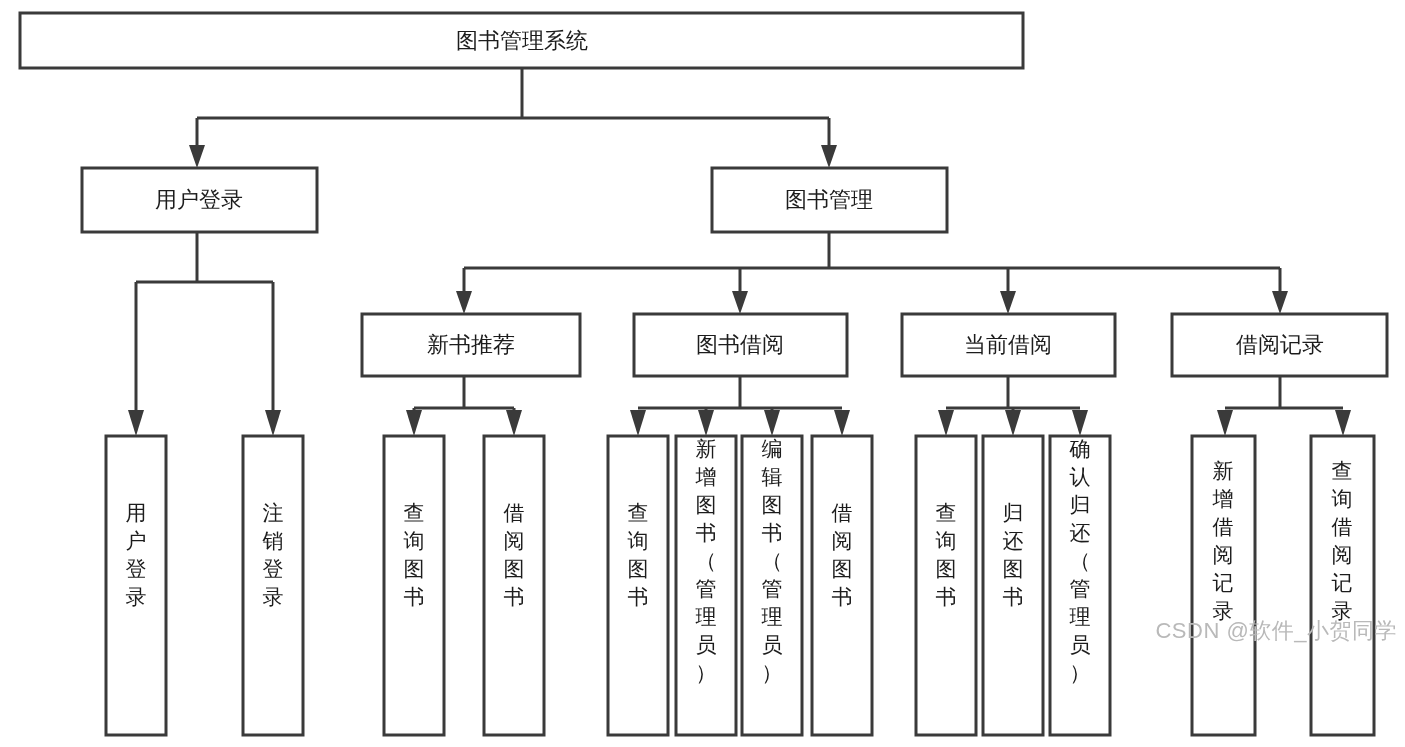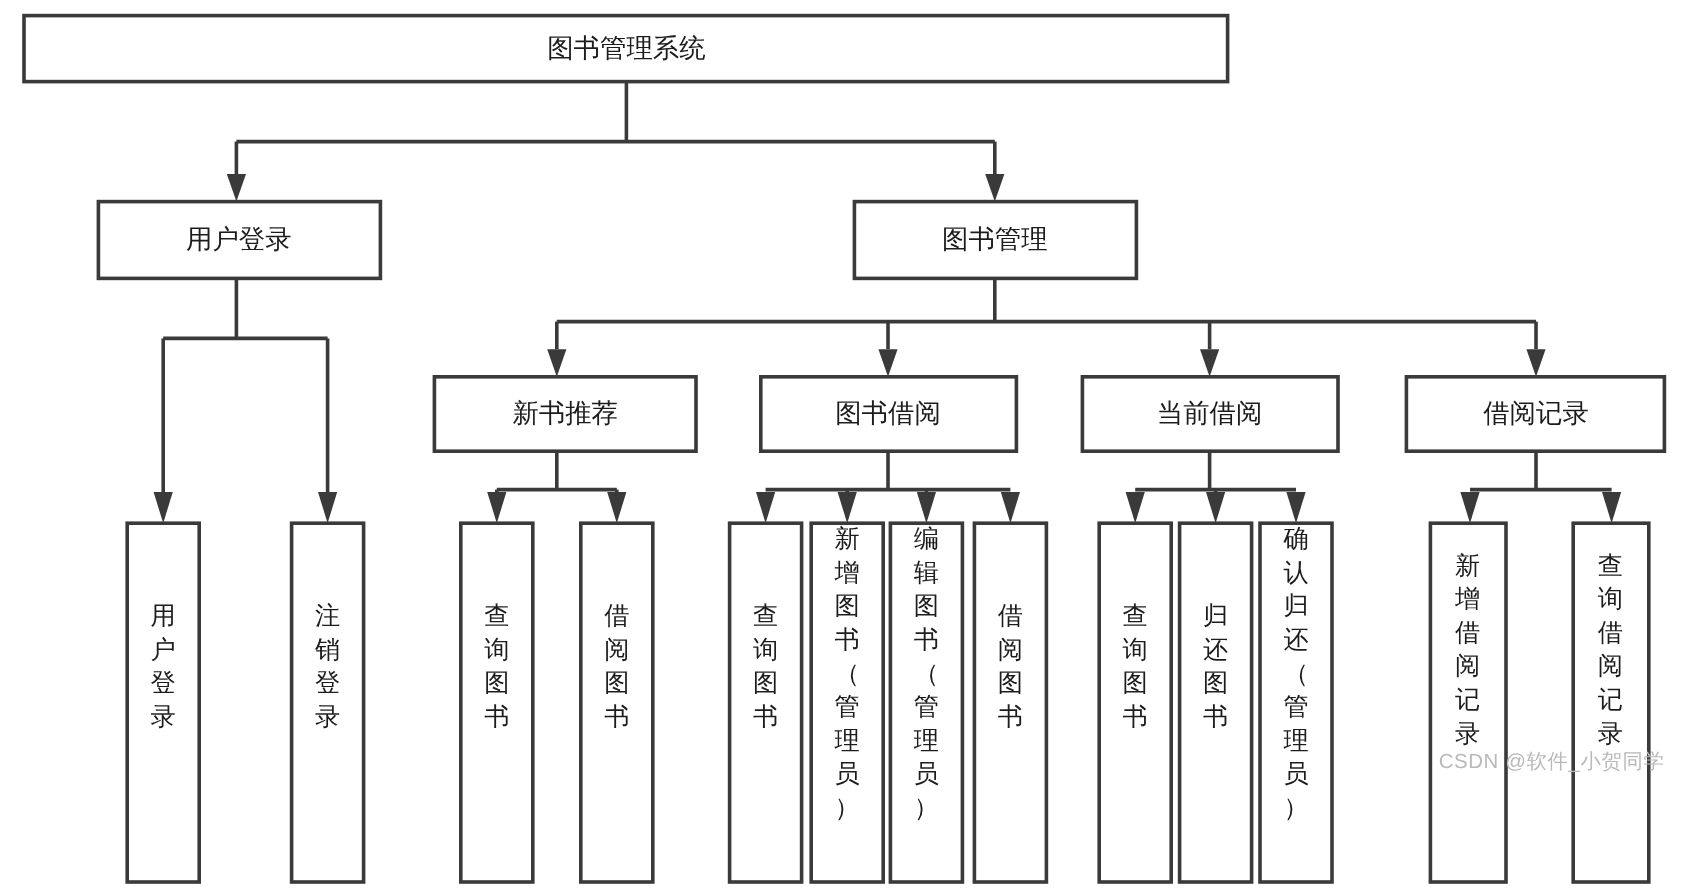--- a/index.html
+++ b/index.html
@@ -52,24 +52,24 @@
   }
   .node-label-v {
     font-family: "Liberation Sans", "DejaVu Sans", sans-serif;
     font-size: 21px;
     fill: #1c1c1c;
     text-anchor: middle;
     white-space: pre;
   }
   .watermark-text {
     position: absolute;
-    right: 18px;
+    right: 8px;
     bottom: 8px;
     font-family: "Liberation Sans", "DejaVu Sans", sans-serif;
-    font-size: 17px;
+    font-size: 22px;
     color: #b9b9b9;
     letter-spacing: 0.5px;
     pointer-events: none;
     user-select: none;
   }
 </style>
 </head>
 <body>
 
 <div id="diagram-root">

